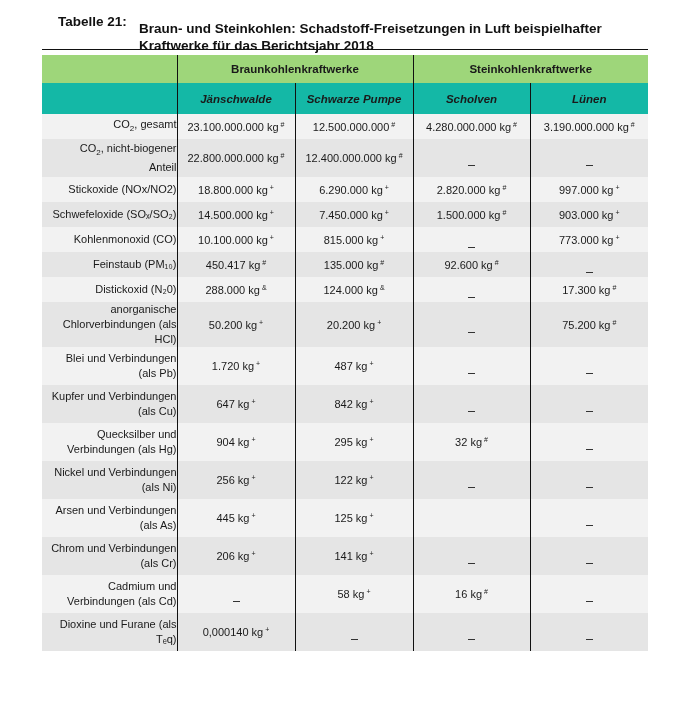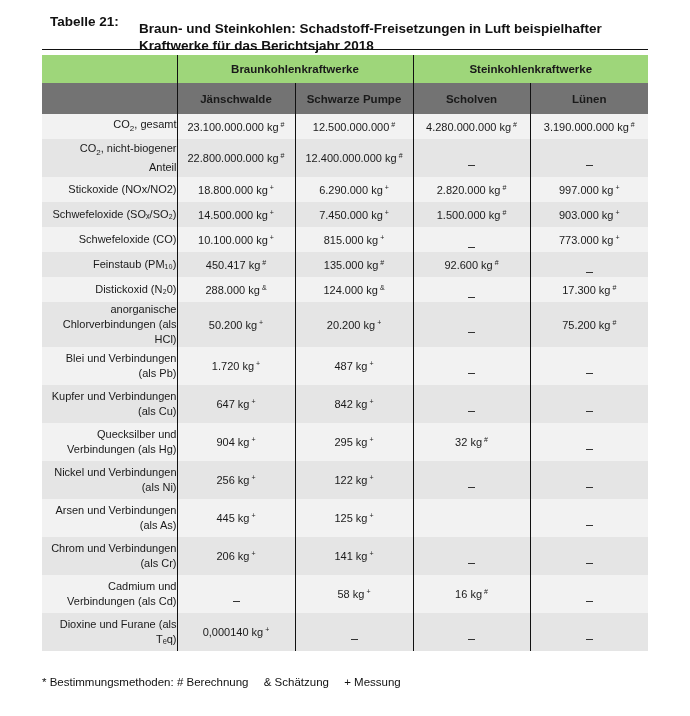--- a/index.html
+++ b/index.html
@@ -4,41 +4,41 @@
   <style>
     html, body { margin: 0; padding: 0; background: #ffffff; }
     body {
       width: 690px; height: 716px; position: relative; overflow: hidden;
       font-family: "Liberation Sans", sans-serif; color: #1a1a1a;
     }
     .caption {
       position: absolute; left: 42px; top: 13px; width: 610px;
       font-weight: bold; font-size: 13.5px; line-height: 17px; color: #111;
     }
-    .caption .lbl { position: absolute; left: 8px; top: 0; }
+    .caption .lbl { position: absolute; left: 16px; top: 0; }
     .caption .txt { position: absolute; left: 97px; top: 7px; width: 520px; }
     .rule {
       position: absolute; left: 42px; top: 49px; width: 606px; height: 0;
       border-top: 1.5px solid #111;
     }
     table.data {
       position: absolute; left: 42px; top: 55px; width: 606px;
       border-collapse: collapse; table-layout: fixed;
       font-size: 11px;
     }
     table.data td, table.data th { padding: 0; vertical-align: middle; }
     col.c0 { width: 135px; }
     col.c1 { width: 118px; }
     col.c2 { width: 118px; }
     col.c3 { width: 117px; }
     col.c4 { width: 118px; }
     tr.group th {
       background: #9ed67a; height: 28px; font-weight: bold; font-size: 11.5px; text-align: center; margin-top: 15px;
     }
-    tr.plants th { height: 31px; font-weight: bold; font-size: 11.5px; text-align: center; background: #737373; }
+    tr.plants th { height: 31px; font-weight: bold; font-size: 11.5px; text-align: center; background: #14b8a6; font-style: italic; }
     tr.row td { text-align: center; }
     tr.row td.name { text-align: right; padding-left: 8px; line-height: 15px; }
     tr.row.gray td { background: #f2f2f2; }
     tr.row.white td { background: #e5e5e5; }
     tr.h1 td { height: 25px; }
     tr.h2 td { height: 38px; }
     .bl { border-left: 1.5px solid #111; }
     .blthin { border-left: 1.5px solid #111; }
     .sup { font-size: 7px; vertical-align: 4px; margin-left: 2px; }
     .dash { display: inline-block; width: 7px; border-top: 1px solid #333; position: relative; top: 4px; }
@@ -101,21 +101,21 @@
         <td class="bl"><span>997.000 kg</span><span class="sup">+</span></td>
       </tr>
       <tr class="row white h1">
         <td class="name">Schwefeloxide (SOₓ/SO₂)</td>
         <td class="bl"><span>14.500.000 kg</span><span class="sup">+</span></td>
         <td class="bl"><span>7.450.000 kg</span><span class="sup">+</span></td>
         <td class="bl"><span>1.500.000 kg</span><span class="sup">#</span></td>
         <td class="bl"><span>903.000 kg</span><span class="sup">+</span></td>
       </tr>
       <tr class="row gray h1">
-        <td class="name">Schwefeloxide (CO)</td>
+        <td class="name">Kohlenmonoxid (CO)</td>
         <td class="bl"><span>10.100.000 kg</span><span class="sup">+</span></td>
         <td class="bl"><span>815.000 kg</span><span class="sup">+</span></td>
         <td class="bl"><span class="dash"></span></td>
         <td class="bl"><span>773.000 kg</span><span class="sup">+</span></td>
       </tr>
       <tr class="row white h1">
         <td class="name">Feinstaub (PM₁₀)</td>
         <td class="bl"><span>450.417 kg</span><span class="sup">#</span></td>
         <td class="bl"><span>135.000 kg</span><span class="sup">#</span></td>
         <td class="bl"><span>92.600 kg</span><span class="sup">#</span></td>
@@ -188,19 +188,13 @@
         <td class="name">Dioxine und Furane (als Tₑq)</td>
         <td class="bl"><span>0,000140 kg</span><span class="sup">+</span></td>
         <td class="bl"><span class="dash"></span></td>
         <td class="bl"><span class="dash"></span></td>
         <td class="bl"><span class="dash"></span></td>
       </tr>
     </tbody>
 </table>
 
 <div class="footer">
-  <div>
-    <span>* Bestimmungsmethoden:</span>
-    <span># Berechnung</span><span class="gap"></span>
-    <span>&amp; Schätzung</span><span class="gap"></span>
-    <span>+ Messung</span>
-  </div>
 </div>
 
 </body></html>

